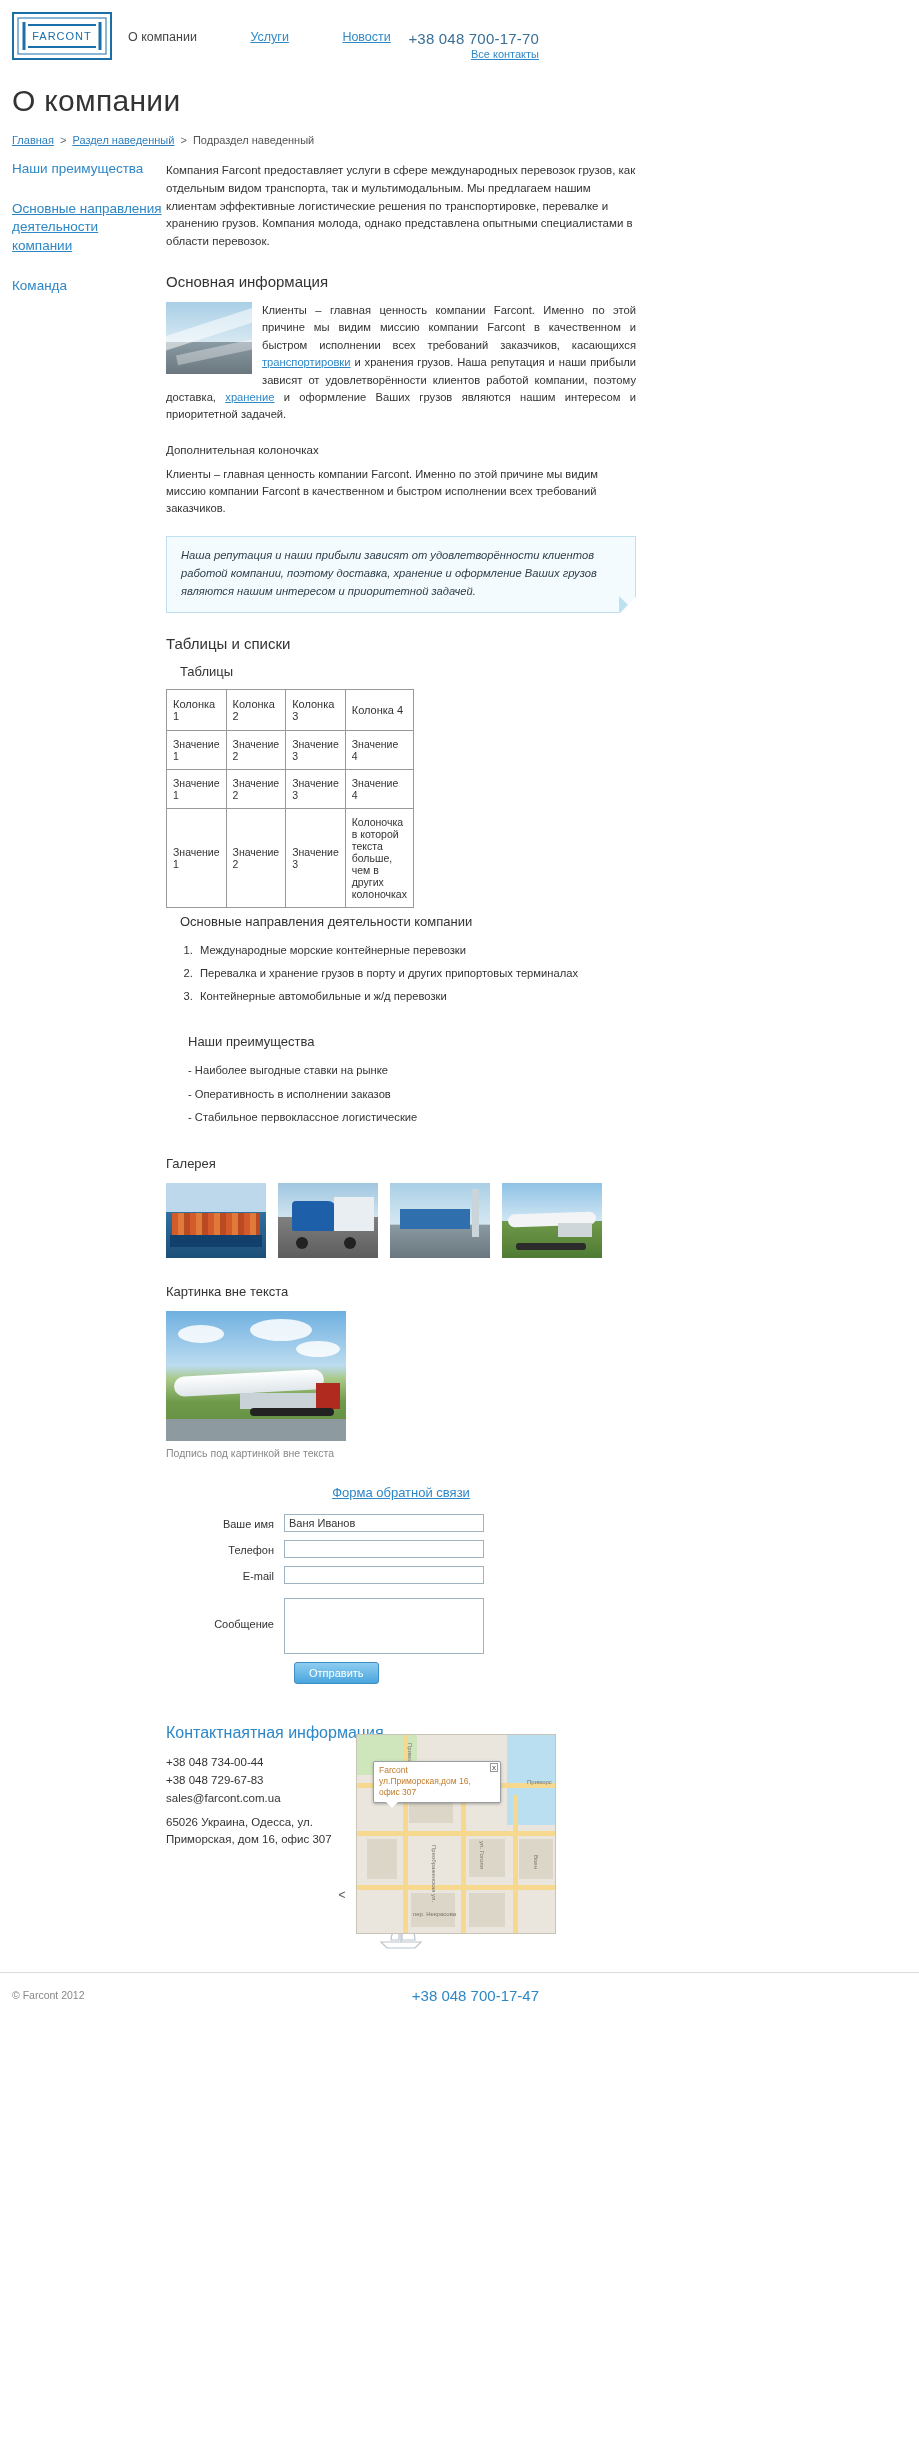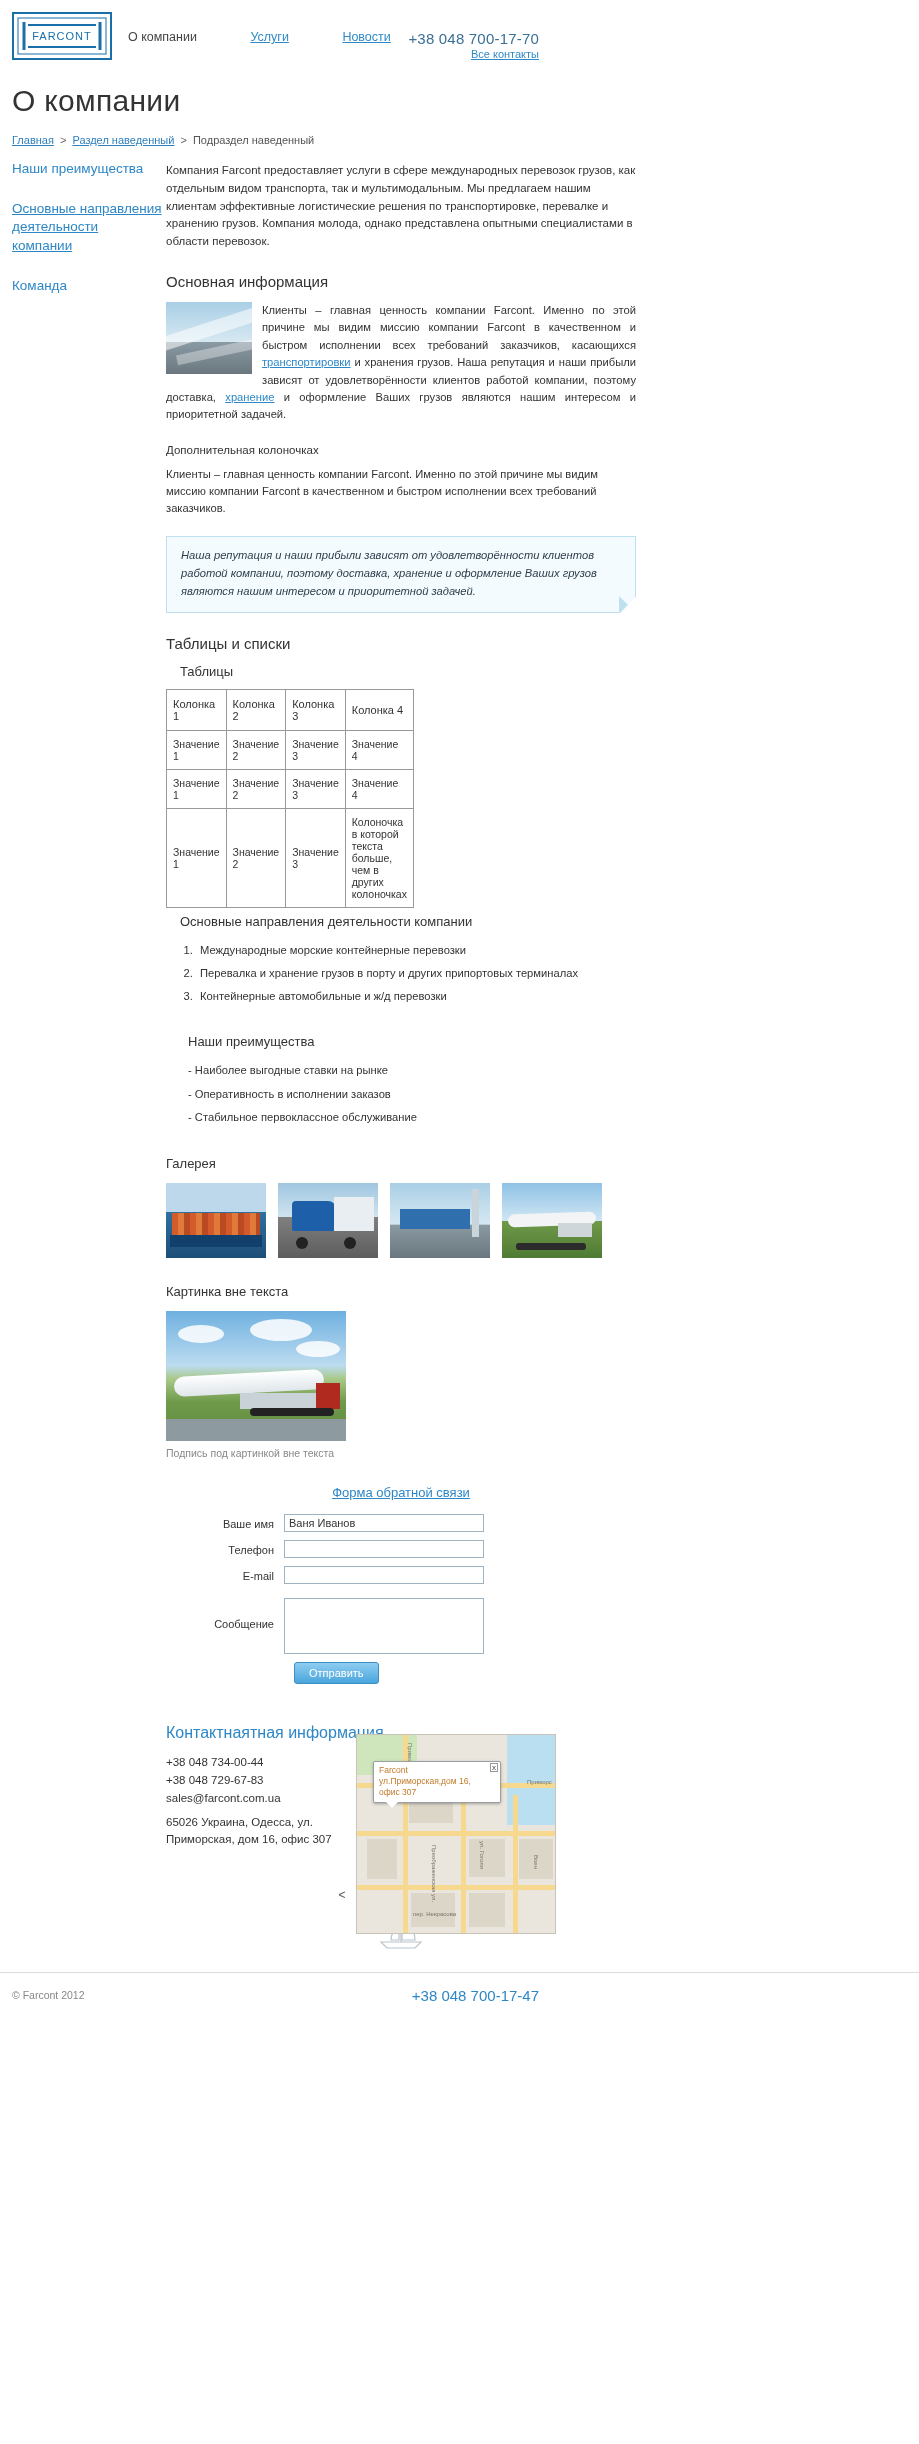--- a/index.html
+++ b/index.html
@@ -333,21 +333,21 @@
       <ol class="numlist">
         <li>Международные морские контейнерные перевозки</li>
         <li>Перевалка и хранение грузов в порту и других припортовых терминалах</li>
         <li>Контейнерные автомобильные и ж/д перевозки</li>
       </ol>
 
       <h3 class="sub" style="margin-top:26px;margin-left:22px">Наши преимущества</h3>
       <ul class="dashlist">
         <li>Наиболее выгодные ставки на рынке</li>
         <li>Оперативность в исполнении заказов</li>
-        <li>Стабильное первоклассное обслуживание</li>
+        <li>Стабильное первоклассное логистические</li>
       </ul>
 
       <h3 class="sub" style="margin-top:26px;margin-left:0">Галерея</h3>
       <div class="gallery">
         <div class="gthumb img-ship">
           <div class="boxes"></div>
           <div class="hull"></div>
         </div>
         <div class="gthumb img-truck-blue">
           <div class="cab"></div>

